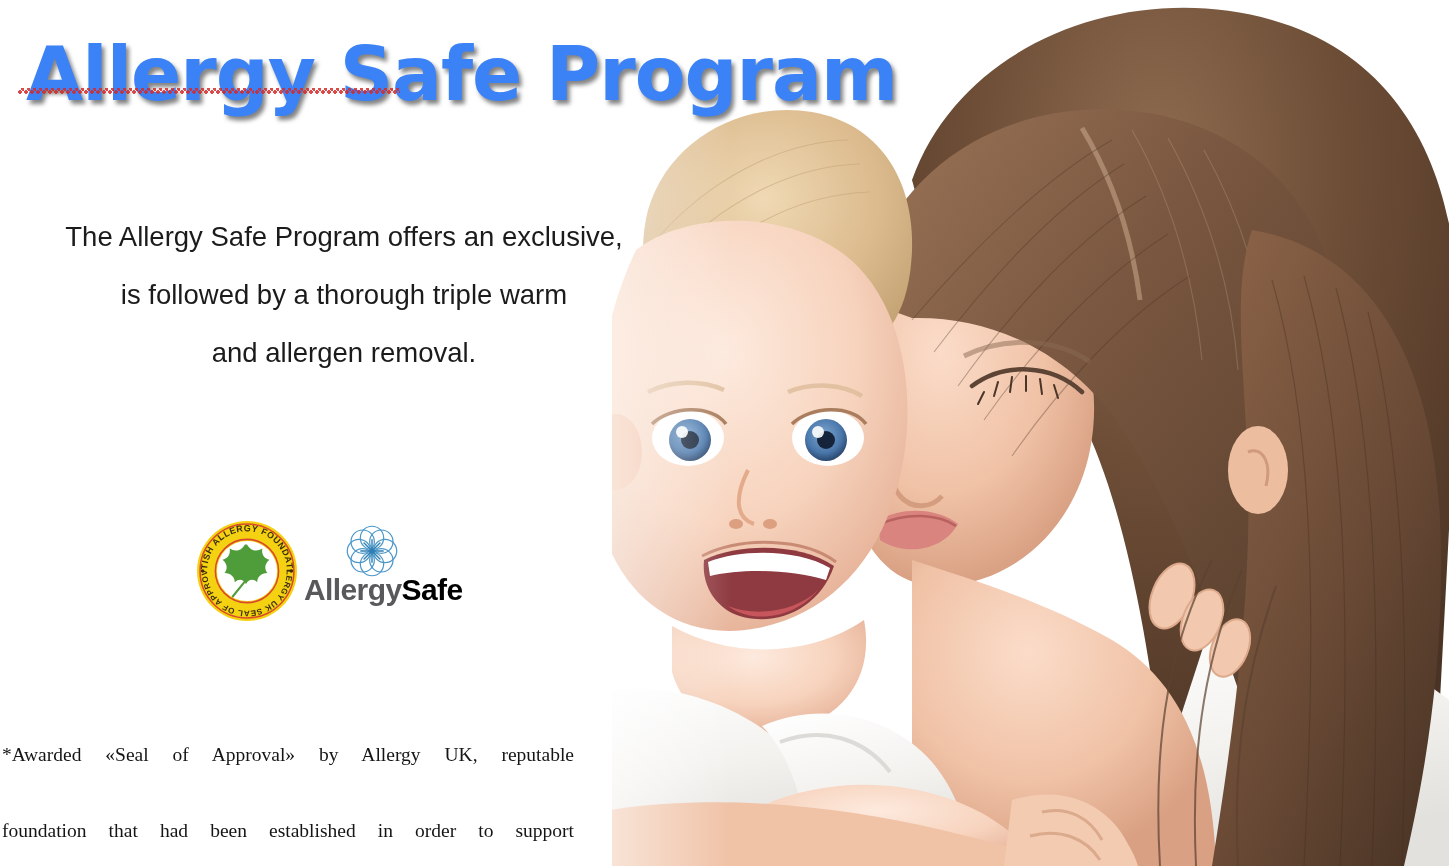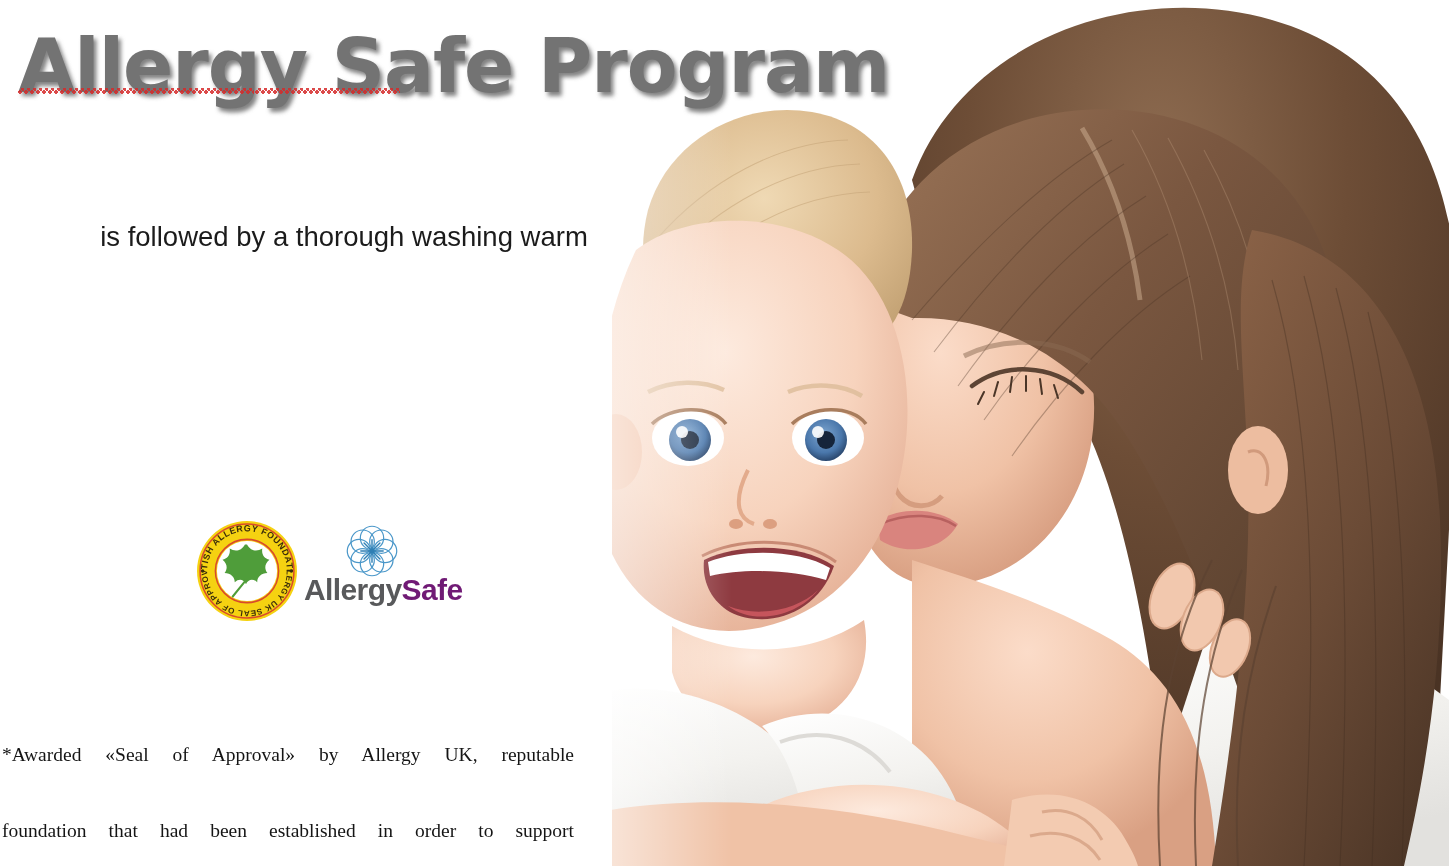--- a/index.html
+++ b/index.html
@@ -17,23 +17,23 @@
     position:absolute;left:612px;top:0;width:837px;height:866px;
     overflow:hidden;background:#ffffff;
   }
   #photo svg{display:block;width:100%;height:100%;}
 
   
   #title-block{position:absolute;left:14px;top:22px;width:700px;height:92px;}
   #title{
     font-family:"DejaVu Sans","Liberation Sans",sans-serif;
     font-weight:bold;font-size:74px;line-height:80px;
-    letter-spacing:-1px;color:#737373;white-space:nowrap;
+    letter-spacing:-1px;color:#3b82f6;white-space:nowrap;
     text-shadow:3px 4px 4px rgba(90,90,90,.75);
-    margin:4px;
+    margin:12px;
   }
   .squiggle{
     position:absolute;height:6px;
     background-image:
       radial-gradient(circle at 2px 4px, #d62b2b 1.6px, transparent 1.9px),
       radial-gradient(circle at 5px 1px, #d62b2b 1.6px, transparent 1.9px);
     background-size:6px 6px;background-repeat:repeat-x;
     opacity:.85;
   }
   #sq1{left:4px;top:66px;width:236px;}
@@ -52,21 +52,21 @@
   #logos{position:absolute;left:196px;top:519px;width:246px;height:104px;}
   #seal{position:absolute;left:0;top:1px;width:102px;height:102px;}
   #allergysafe{position:absolute;left:108px;top:4px;width:138px;height:96px;}
   #flower{position:absolute;left:40px;top:0px;width:56px;height:56px;}
   #wordmark{
     position:absolute;left:0;top:50px;width:138px;
     font-size:30px;line-height:34px;font-weight:bold;letter-spacing:-.6px;
     white-space:nowrap;
   }
   #wm-allergy{color:#58595b;text-align:right;}
-  #wm-safe{color:#701a75;margin-top:36px;}
+  #wm-safe{color:#000000;margin-top:36px;}
 
   
   #footnote{
     position:absolute;left:2px;top:736px;width:572px;
     font-size:19.5px;line-height:38px;color:#151515;
     text-align:justify;text-justify:inter-word;
   }
   #footnote .ln{display:block;font-family:Liberation Serif, serif;}
   #footnote .ln.just{
     text-align:justify;
@@ -270,21 +270,23 @@
     </svg>
   </div>
 
   <div id="title-block">
     <h1 id="title">Allergy Safe Program</h1>
     <span id="sq1" class="squiggle"></span>
     <span id="sq2" class="squiggle"></span>
   </div>
 
   <div id="body-copy">
-    <span class="ln">is followed by a thorough washing warm</span>
+    <span class="ln">The Allergy Safe Program offers an exclusive,</span>
+    <span class="ln">is followed by a thorough triple warm</span>
+    <span class="ln">and allergen removal.</span>
   </div>
 
   <div id="logos">
 
     <div id="seal">
       <svg viewBox="0 0 200 200" aria-hidden="true">
         <defs>
           <path id="arcTop" d="M100 100 m-78 0 a78 78 0 0 1 156 0" fill="none"></path>
           <path id="arcBot" d="M100 100 m78 0 a78 78 0 0 1 -156 0" fill="none"></path>
         </defs>

